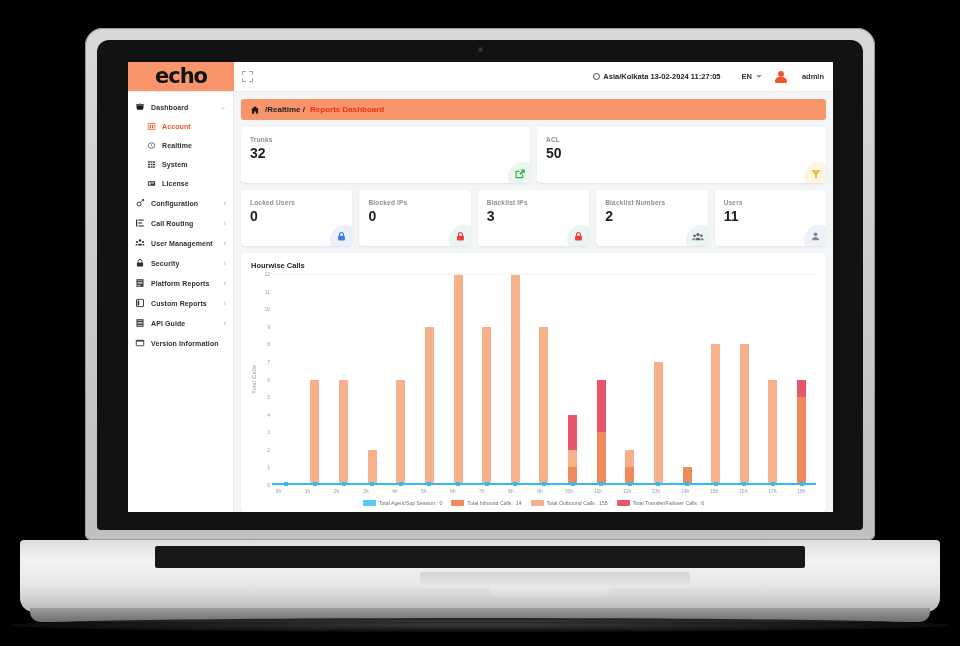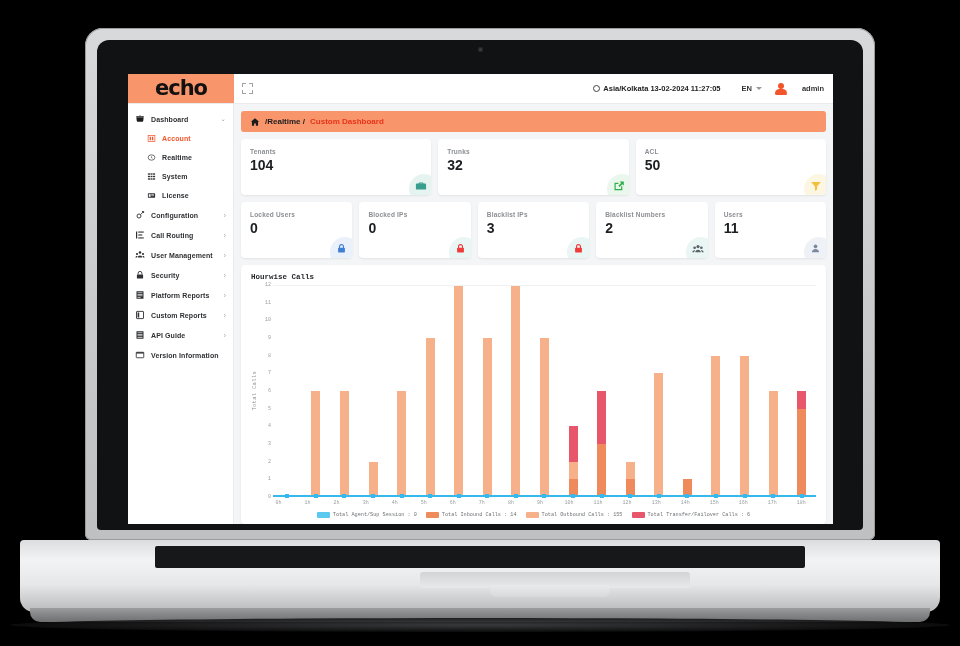--- a/index.html
+++ b/index.html
@@ -15,21 +15,21 @@
     border-radius:18px 18px 6px 6px;
     box-shadow:0 0 0 1px #9a9b9d inset;
   }
   .lid-inner {
     position:absolute; left:97px; top:40px; width:766px; height:490px;
     background:#111214; border-radius:12px 12px 4px 4px;
   }
   .cam { position:absolute; left:478px; top:47px; width:5px; height:5px;
          border-radius:50%; background:#3a3c40; box-shadow:0 0 0 1px #222 inset;}
   .screen {
-    position:absolute; left:128px; top:74px; width:705px; height:450px;
+    position:absolute; left:128px; top:62px; width:705px; height:450px;
     background:#ffffff; overflow:hidden;
   }
   .base {
     position:absolute; left:20px; top:540px; width:920px; height:72px;
     background:linear-gradient(180deg,#dcdddf 0%,#f2f3f4 28%,#e6e7e9 62%,#bdbec0 96%);
     border-radius:4px 4px 14px 14px;
   }
   .base-hinge {
     position:absolute; left:60px; top:540px; width:840px; height:22px;
     background:linear-gradient(180deg,#c7c8ca,#e3e4e6);
@@ -118,21 +118,21 @@
   .card .t { font-size:6.5px; color:#8b8e93; font-weight:700; letter-spacing:.2px; }
   .card .v { font-size:14px; color:#1d1f22; font-weight:700; margin-top:3px;
              line-height:1; }
   .badge { position:absolute; right:-8px; bottom:-9px; width:30px; height:30px;
            border-radius:50%; display:flex; align-items:flex-start;
            justify-content:flex-start; padding:6px 0 0 6px; }
 
   
   .panel { background:#fff; border-radius:4px; flex:1; min-height:0;
            box-shadow:0 1px 2px rgba(20,22,30,.08); padding:8px 10px 6px 10px;
-           display:flex; flex-direction:column;font-family:Liberation Mono, monospace;}
+           display:flex; flex-direction:column;}
   .panel h3 { font-size:7.5px; color:#26282b; font-weight:700; margin-bottom:4px;}
   .plot { flex:1; display:flex; min-height:0; }
   .ylab { writing-mode:vertical-rl; transform:rotate(180deg);
           font-size:5.5px; color:#8d9095; align-self:center; margin-right:2px;
           letter-spacing:.3px;}
   .yaxis { width:13px; position:relative; flex:0 0 13px; }
   .yaxis span { position:absolute; right:2px; font-size:5px; color:#9a9ca0;
                 transform:translateY(-50%); }
   .grid { flex:1; position:relative; min-width:0; }
   .gline { position:absolute; left:0; right:0; height:1px; background:#f0f1f2; }
@@ -337,33 +337,24 @@
           </div>
         </div>
 
         <div class="main">
 
           <div class="crumb">
             <svg class="home" viewBox="0 0 20 20">
               <path fill="#1b1c1e" d="M10 2.6 1.8 9.4h2.1v8h4.3v-4.6h3.6v4.6h4.3v-8h2.1z"></path>
             </svg>
             <span class="c1">/Realtime /</span>
-            <span class="c2">Custom Dashboard</span>
+            <span class="c2">Reports Dashboard</span>
           </div>
 
           <div class="cards">
-            <div class="card">
-              <div class="t">Tenants</div>
-              <div class="v">104</div>
-              <div class="badge" style="background:#e6f4f1">
-                <svg width="12" height="12" viewBox="0 0 20 20">
-                    <path fill="#3a9e8f" d="M7.5 4h5a1.5 1.5 0 0 1 1.5 1.5V6h3A1.5 1.5 0 0 1 18.5 7.5v7A1.5 1.5 0 0 1 17 16H3a1.5 1.5 0 0 1-1.5-1.5v-7A1.5 1.5 0 0 1 3 6h3v-.5A1.5 1.5 0 0 1 7.5 4zm.5 2h4v-.4H8z"></path>
-                  </svg>
-              </div>
-            </div>
             <div class="card">
               <div class="t">Trunks</div>
               <div class="v">32</div>
               <div class="badge" style="background:#e9f7ec">
                 <svg width="12" height="12" viewBox="0 0 20 20">
                   <path fill="none" stroke="#2fae4a" stroke-width="2" d="M14.5 10.5v5.5h-11V5.5H9"></path>
                   <path fill="#2fae4a" d="M11 2.5 18 2.5v7l-2.4-2.4L11 11.5 9 9.5l4.6-4.6z"></path>
                 </svg>
               </div>
             </div>

